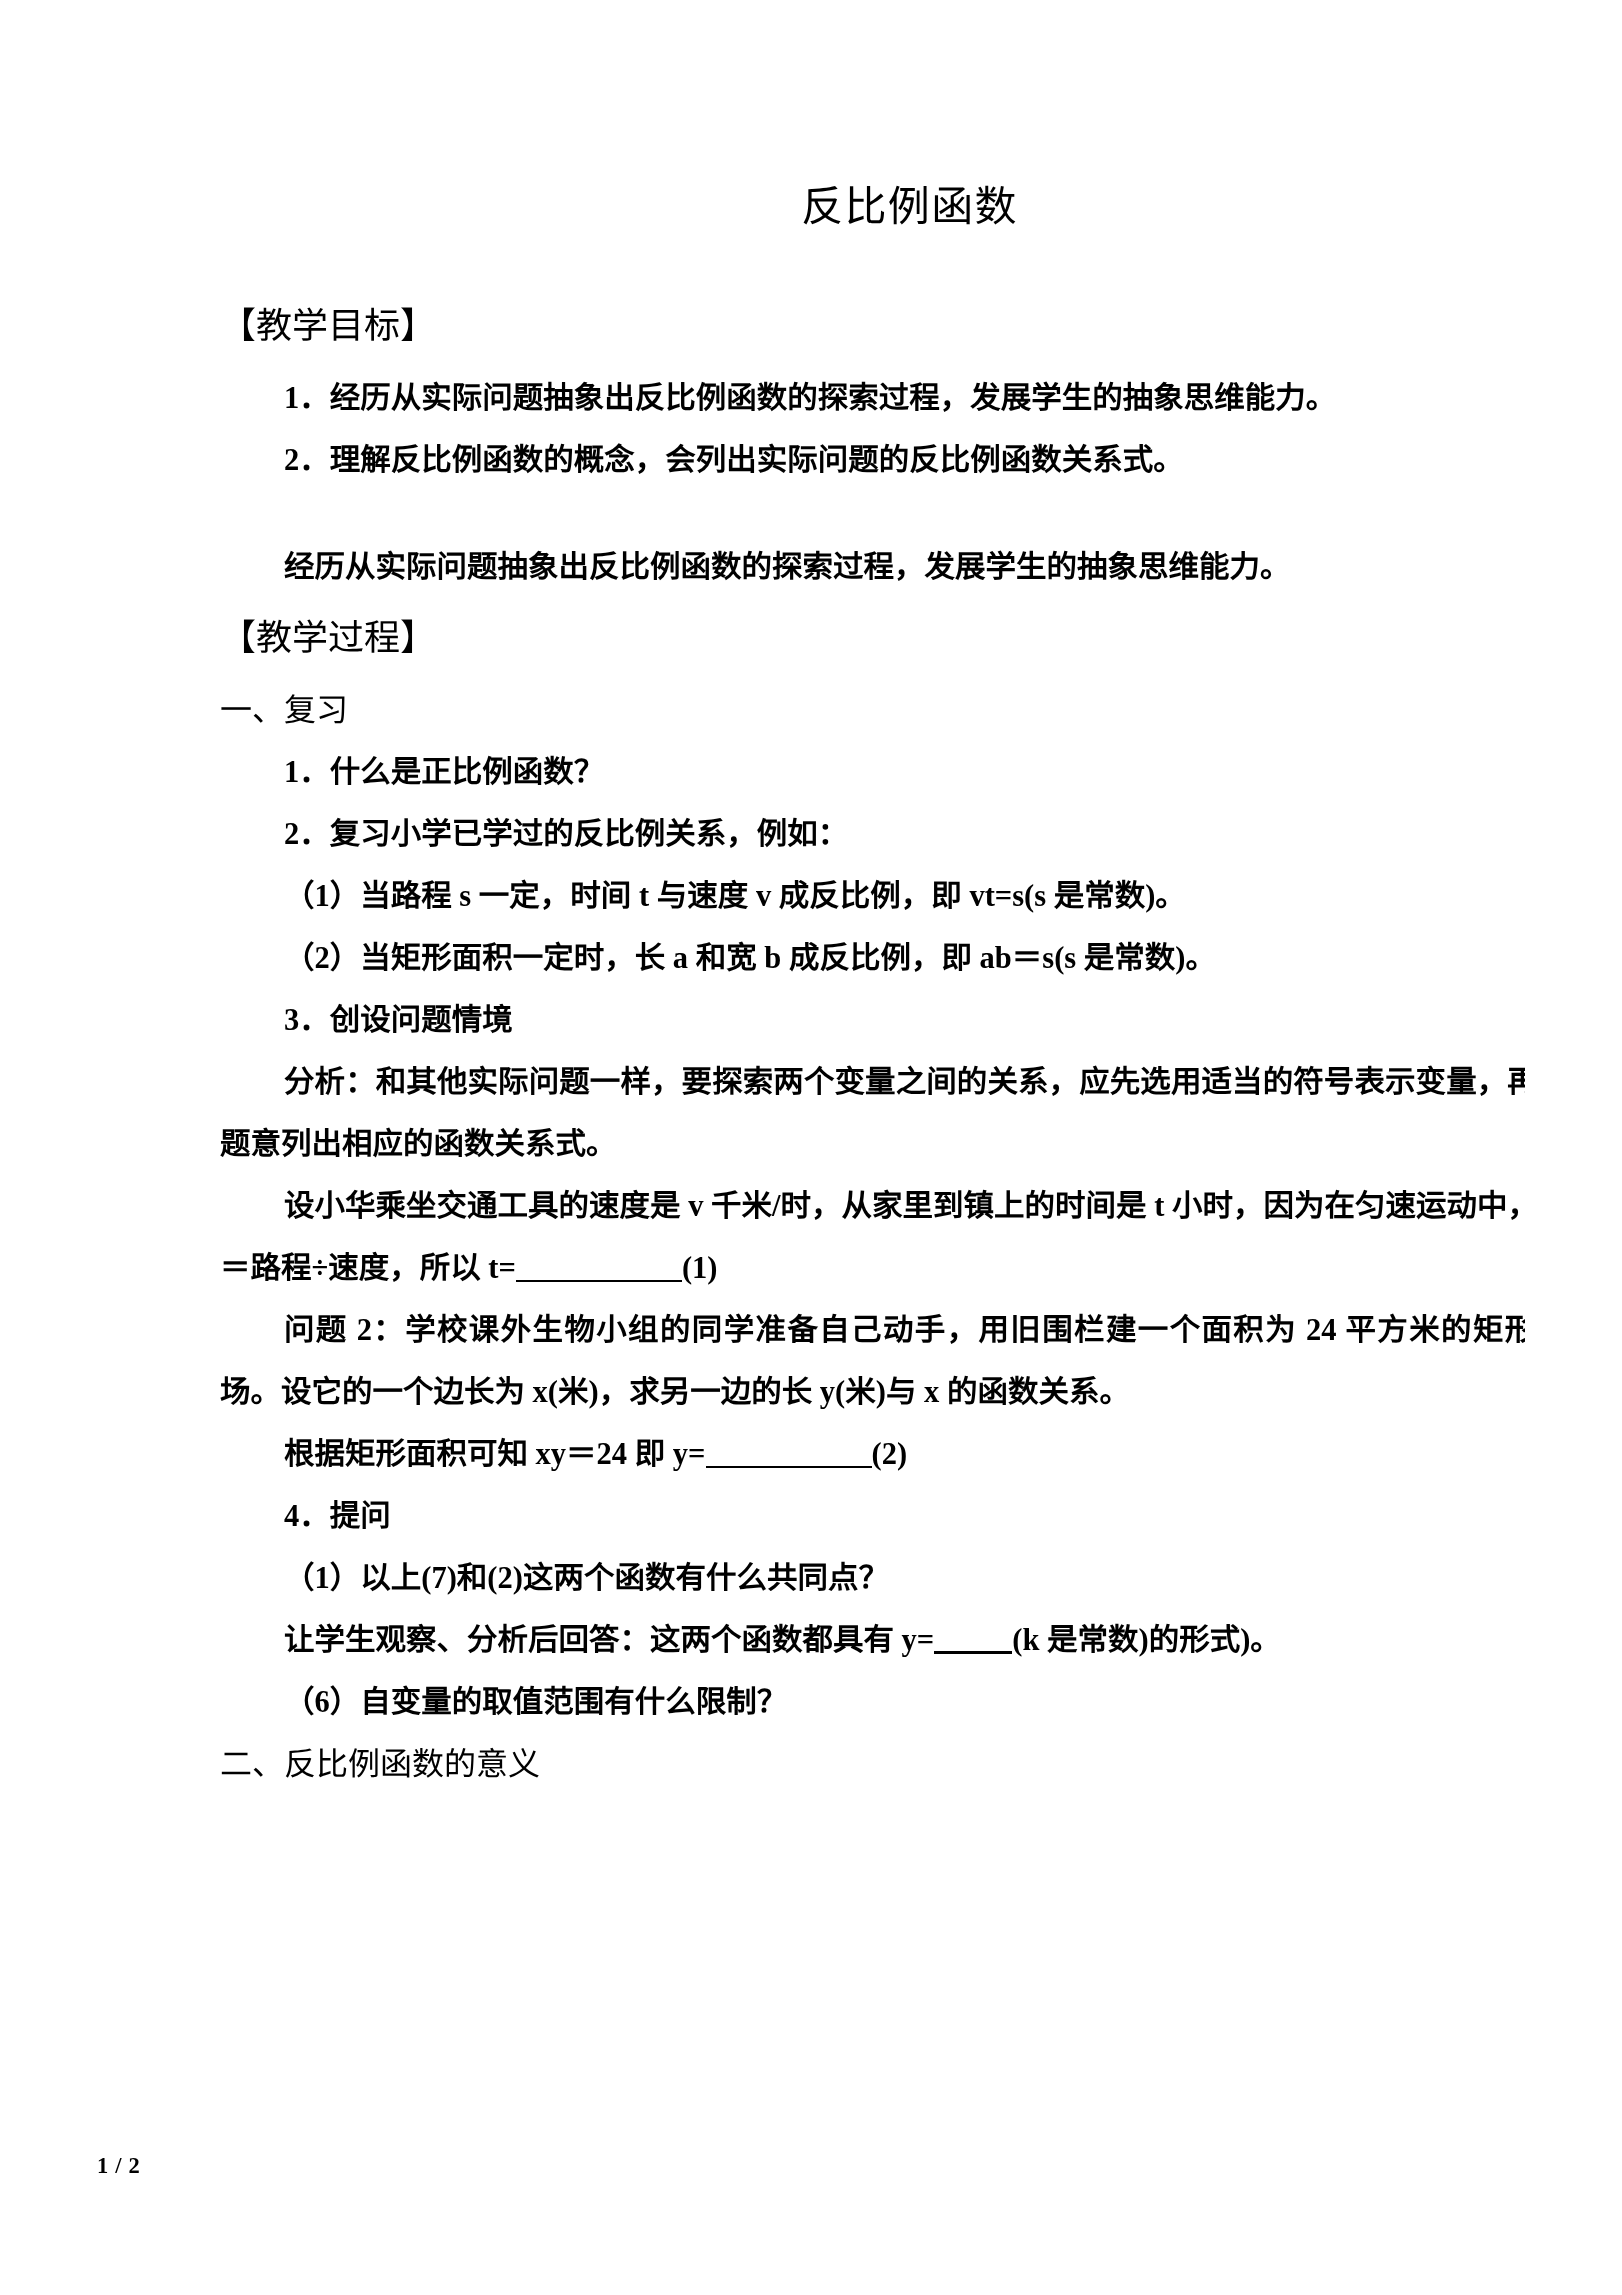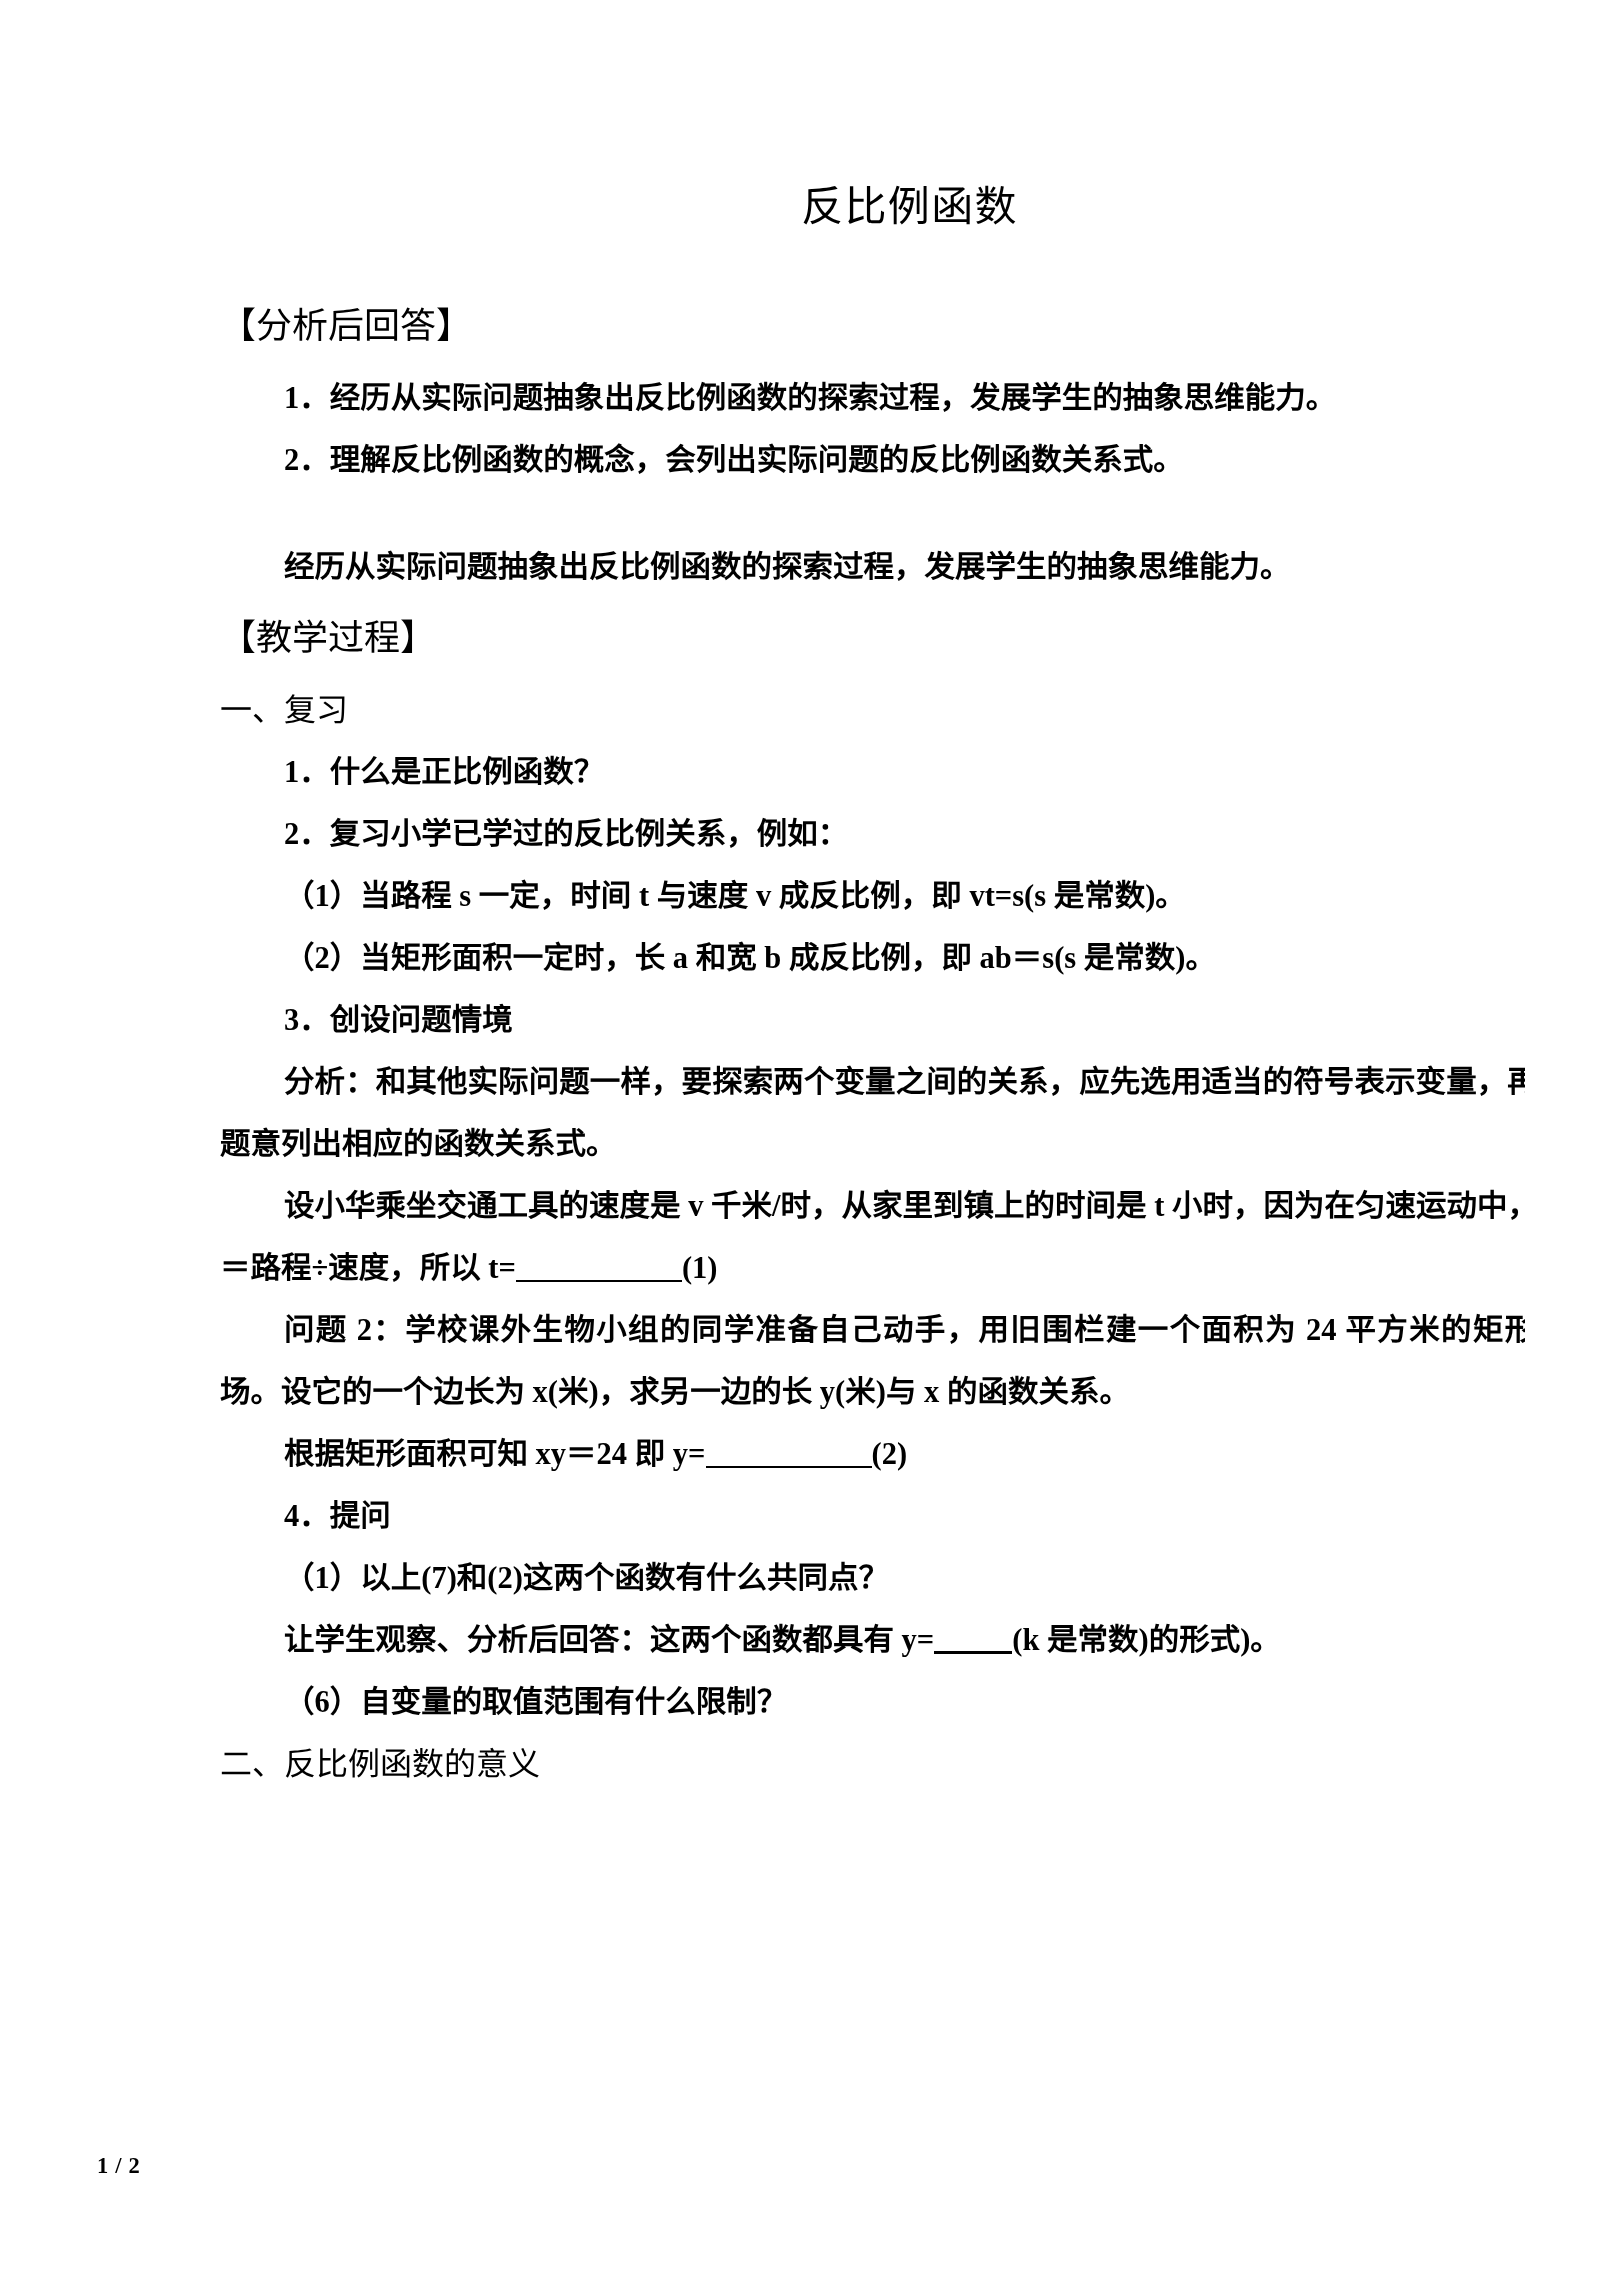--- a/index.html
+++ b/index.html
@@ -96,21 +96,21 @@
 </head>
 <body>
 
 <div class="page">
   <div class="content">
 
     <h1 class="doc-title">反比例函数</h1>
 
     <div class="gap-after-title"></div>
 
-    <h2 class="section-head">【分析后回答】</h2>
+    <h2 class="section-head">【教学目标】</h2>
     <div class="sec-gap-sm"></div>
     <p class="para indent2">1．经历从实际问题抽象出反比例函数的探索过程，发展学生的抽象思维能力。</p>
     <p class="para indent2">2．理解反比例函数的概念，会列出实际问题的反比例函数关系式。</p>
 
     <div class="sec-gap-sm"></div>
     <div class="sec-gap-sm"></div>
     <p class="para indent2">经历从实际问题抽象出反比例函数的探索过程，发展学生的抽象思维能力。</p>
 
     <div class="sec-gap-sm"></div>
     <h2 class="section-head">【教学过程】</h2>

